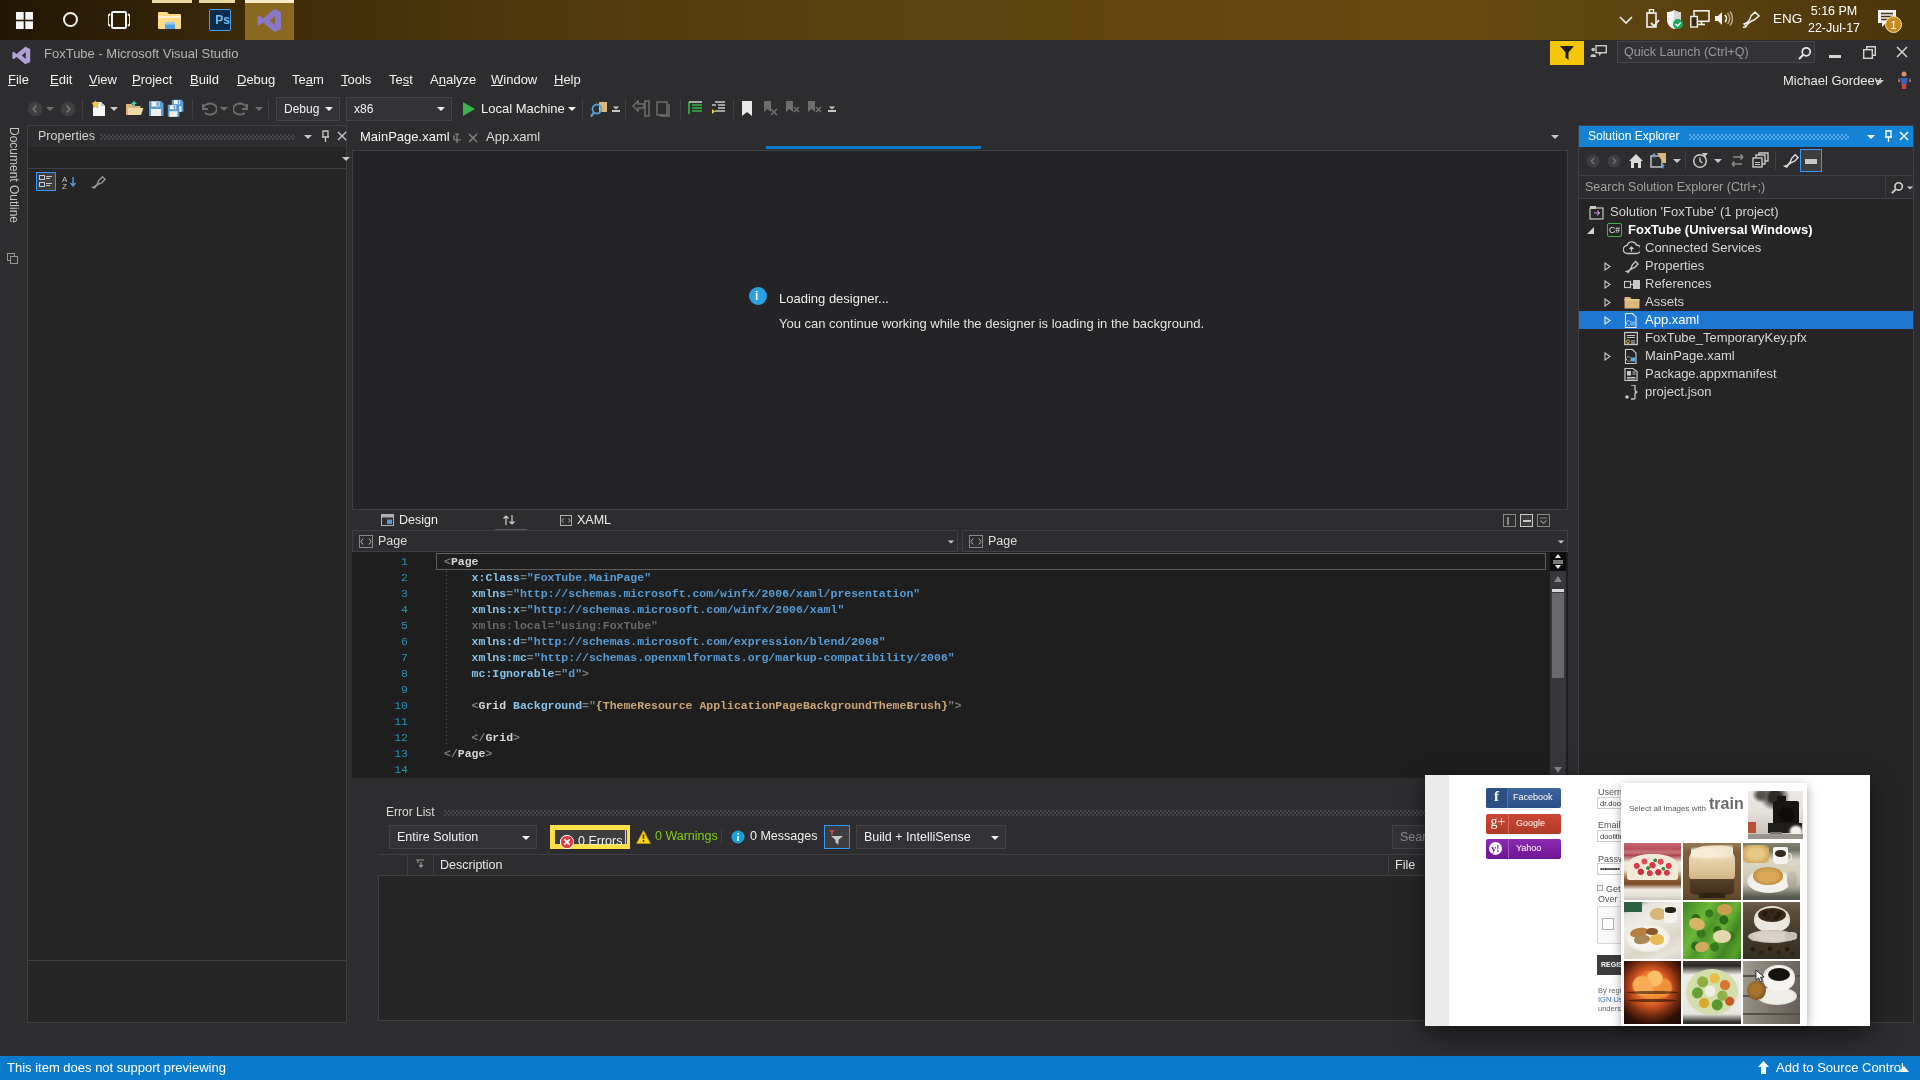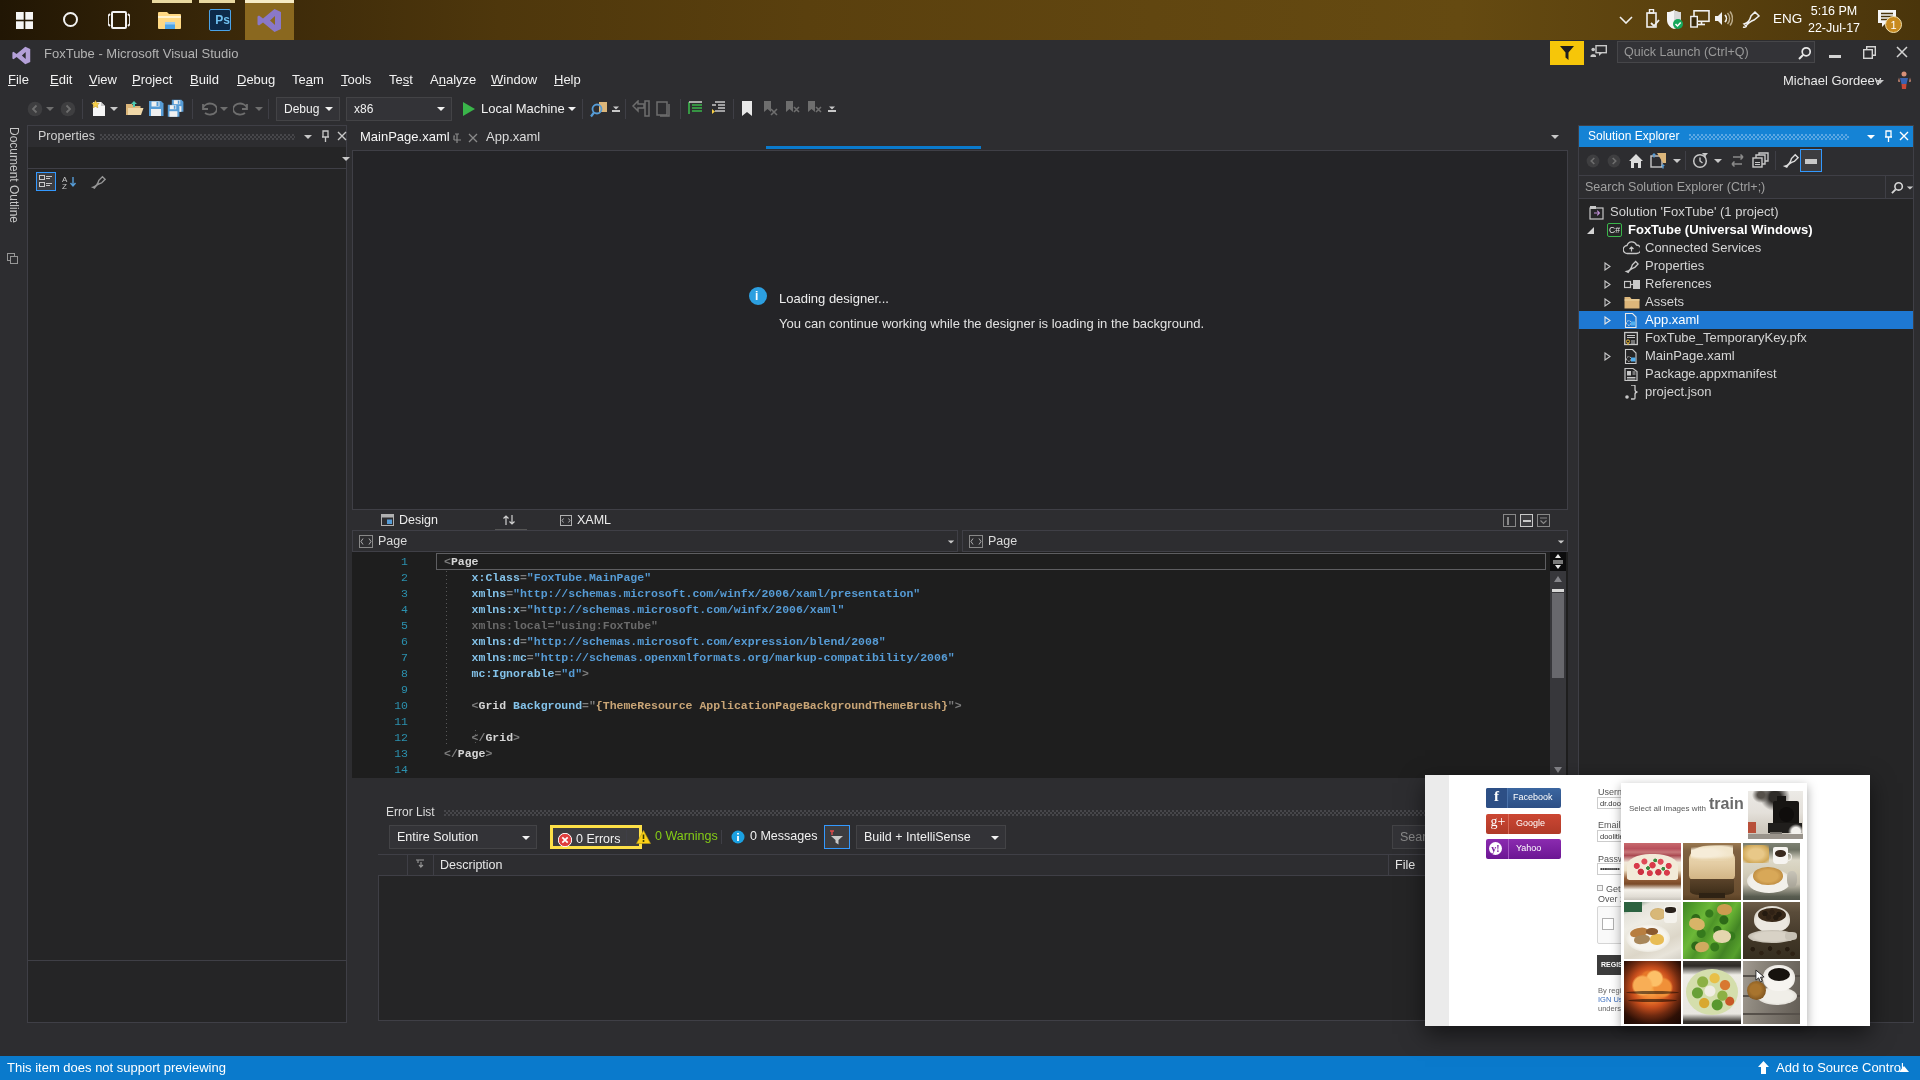--- a/index.html
+++ b/index.html
@@ -415,21 +415,21 @@
 
 
     <div class="abs" style="left:0;top:672px;width:1216px;height:226px;background:#2d2d30;margin-left:26px;">
       <div class="abs" style="left:8px;top:8px;color:#dcdcdc;font-size:12px;">Error List</div>
       <div class="abs" style="left:66px;top:13px;width:1140px;height:6px;background-image:radial-gradient(circle at 1px 1px,#46464a 1px,transparent 1.2px),radial-gradient(circle at 1px 1px,#46464a 1px,transparent 1.2px);background-size:4px 4px;background-position:0 0,2px 2px;"></div>
 
       <div class="abs" style="left:11px;top:28px;width:148px;height:24px;background:#333337;border:1px solid #434346;">
         <div class="abs" style="left:7px;top:4px;color:#f1f1f1;font-size:12.5px;">Entire Solution</div>
         <div class="abs caret-d" style="left:132px;top:10px;border-top-color:#f1f1f1;"></div>
       </div>
-      <div class="abs" style="left:172px;top:28px;width:92px;height:24px;border:3px solid #fde047;background:#3d3d40;">
+      <div class="abs" style="left:172px;top:28px;width:80px;height:24px;border:5px solid #fde047;background:#3d3d40;">
         <svg class="abs" style="left:5px;top:5px" width="14" height="14" viewBox="0 0 14 14">
           <circle cx="7" cy="7" r="6.7" fill="#e03e3e"></circle>
             <circle cx="7" cy="7" r="6.7" fill="none" stroke="#fff" stroke-width="1"></circle>
             <path d="M4.3 4.3 L9.7 9.7 M9.7 4.3 L4.3 9.7" stroke="#fff" stroke-width="1.7"></path>
         </svg>
         <div class="abs" style="left:23px;top:4px;color:#f1f1f1;font-size:12.5px;white-space:nowrap;">0 Errors</div>
       </div>
       <div class="abs" style="left:248px;top:33px;width:1px;height:14px;background:#3f3f46;"></div>
       <div class="abs" style="left:255px;top:28px;height:24px;">
         <svg class="abs" style="left:3px;top:5px" width="15" height="14" viewBox="0 0 15 14">

